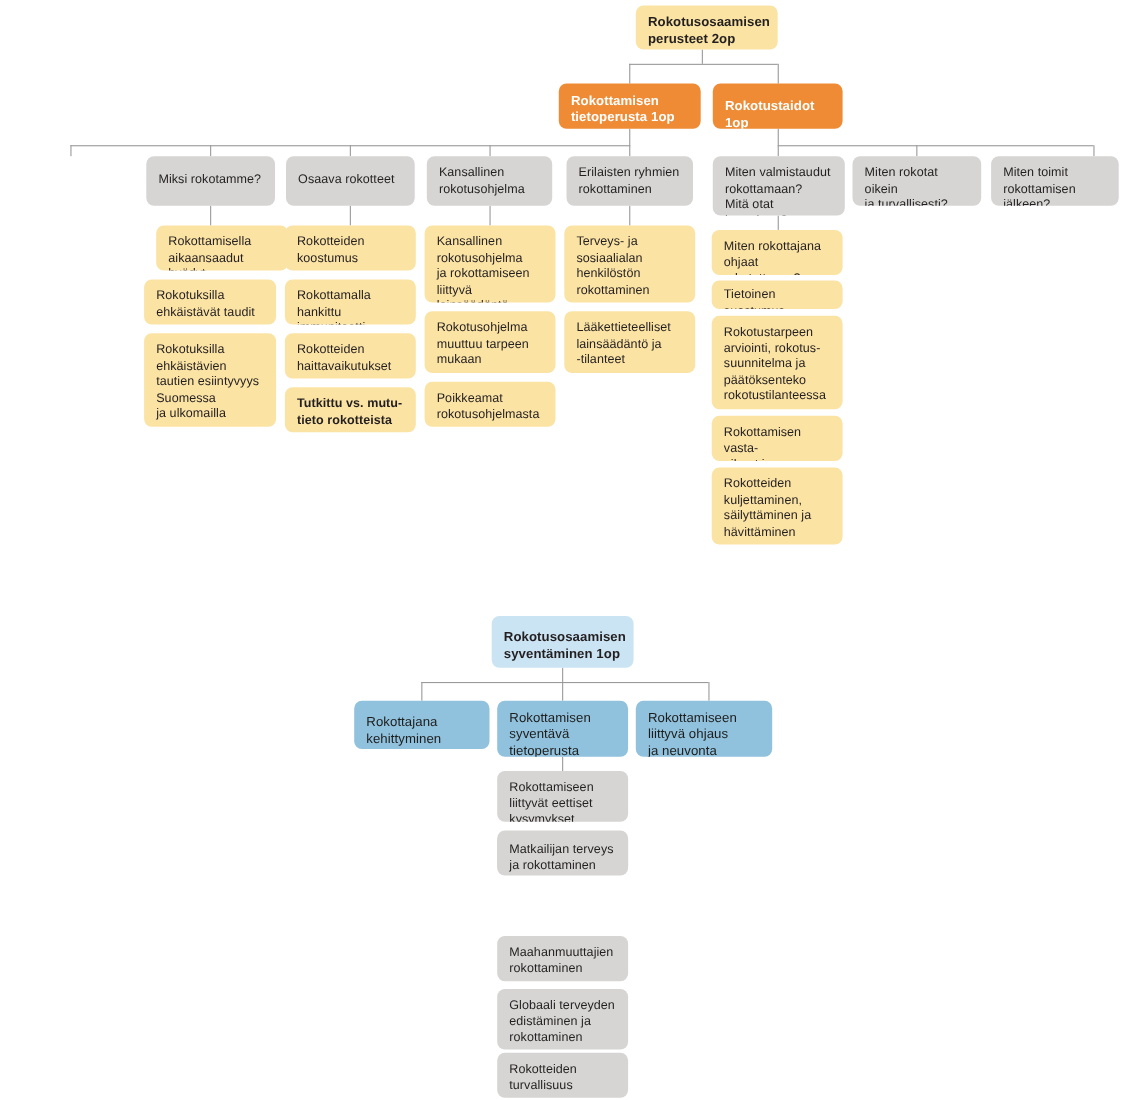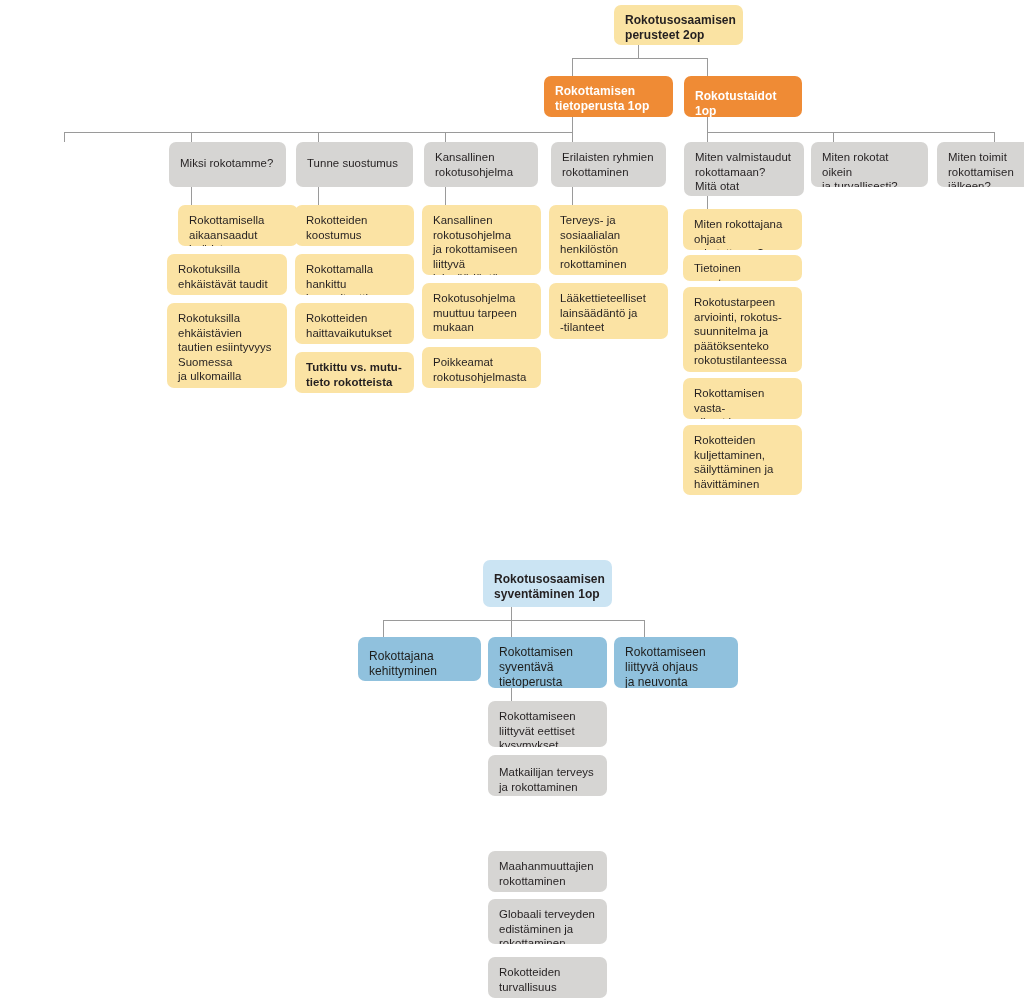--- a/index.html
+++ b/index.html
@@ -17,21 +17,20 @@
   .node{
     position:absolute;
     box-sizing:border-box;
     border-radius:7px;
     padding:8px 10px 8px 11px;
     font-size:11.4px;
     line-height:14.6px;
     letter-spacing:.005em;
     white-space:pre-line;
     overflow:hidden;
-    margin-left:36px;
   }
 
   
   .n-cream{ background:#fae3a3; color:#231f20; font-weight:bold; font-size:12px; line-height:15px;}
   .n-orange{ background:#ef8b35; color:#ffffff; font-weight:bold; font-size:12px; line-height:15px;}
   .n-grey{  background:#d6d5d3; color:#231f20; font-weight:normal;}
   .n-yellow{background:#fbe3a4; color:#231f20; font-weight:normal;}
   .n-blue-l{background:#cbe4f3; color:#231f20; font-weight:bold; font-size:12px; line-height:15px;}
   .n-blue-m{background:#90c1dd; color:#1d1d1b; font-weight:normal; font-size:12px; line-height:15px;}
   .n-grey2{ background:#d6d5d3; color:#231f20; font-weight:normal;}
@@ -73,21 +72,21 @@
   <div class="ln v" style="left:707px;top:196px;height:13px;"></div>
 
   <div class="node n-cream" style="left:578px;top:5px;width:129px;height:40px;">Rokotusosaamisen
 perusteet 2op</div>
 
   <div class="node n-orange" style="left:508px;top:76px;width:129px;height:41px;">Rokottamisen
 tietoperusta 1op</div>
   <div class="node n-orange" style="left:648px;top:76px;width:118px;height:41px;padding-top:13px;">Rokotustaidot 1op</div>
 
   <div class="node n-grey" style="left:133px;top:142px;width:117px;height:45px;padding-top:14px;">Miksi rokotamme?</div>
-  <div class="node n-grey" style="left:260px;top:142px;width:117px;height:45px;padding-top:14px;">Tunne suostumus</div>
+  <div class="node n-grey" style="left:260px;top:142px;width:117px;height:45px;padding-top:14px;">Osaava rokotteet</div>
   <div class="node n-grey" style="left:388px;top:142px;width:114px;height:45px;">Kansallinen
 rokotusohjelma</div>
   <div class="node n-grey" style="left:515px;top:142px;width:115px;height:45px;">Erilaisten ryhmien
 rokottaminen</div>
   <div class="node n-grey" style="left:648px;top:142px;width:120px;height:54px;">Miten valmistaudut
 rokottamaan?
 Mitä otat huomioon?</div>
   <div class="node n-grey" style="left:775px;top:142px;width:117px;height:45px;">Miten rokotat oikein
 ja turvallisesti?</div>
   <div class="node n-grey" style="left:901px;top:142px;width:116px;height:45px;">Miten toimit
@@ -166,19 +165,19 @@
 
   <div class="node n-grey2" style="left:452px;top:701px;width:119px;height:46px;">Rokottamiseen
 liittyvät eettiset
 kysymykset</div>
   <div class="node n-grey2" style="left:452px;top:755px;width:119px;height:41px;">Eri ryhmien
 rokottaminen</div>
   <div class="node n-grey2" style="left:452px;top:757px;width:119px;height:37px;">Matkailijan terveys
 ja rokottaminen</div>
   <div class="node n-grey2" style="left:452px;top:851px;width:119px;height:41px;">Maahanmuuttajien
 rokottaminen</div>
-  <div class="node n-grey2" style="left:452px;top:899px;width:119px;height:45px;">Globaali terveyden
+  <div class="node n-grey2" style="left:452px;top:899px;width:119px;height:55px;">Globaali terveyden
 edistäminen ja
 rokottaminen</div>
   <div class="node n-grey2" style="left:452px;top:957px;width:119px;height:41px;">Rokotteiden
 turvallisuus</div>
 
 </div>
 
 </body></html>

